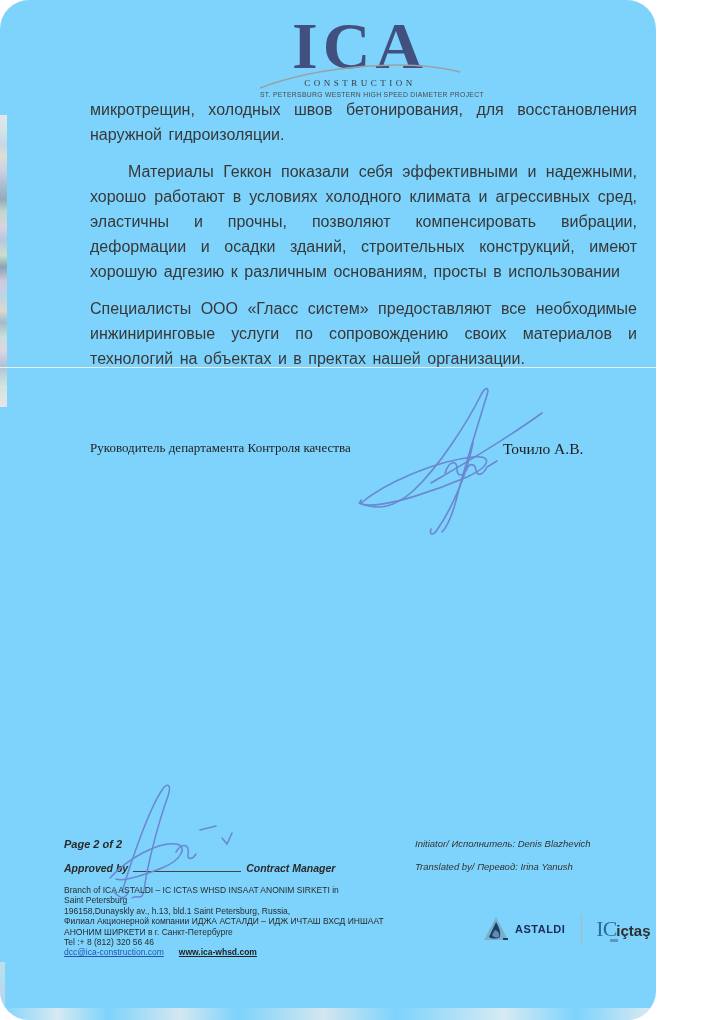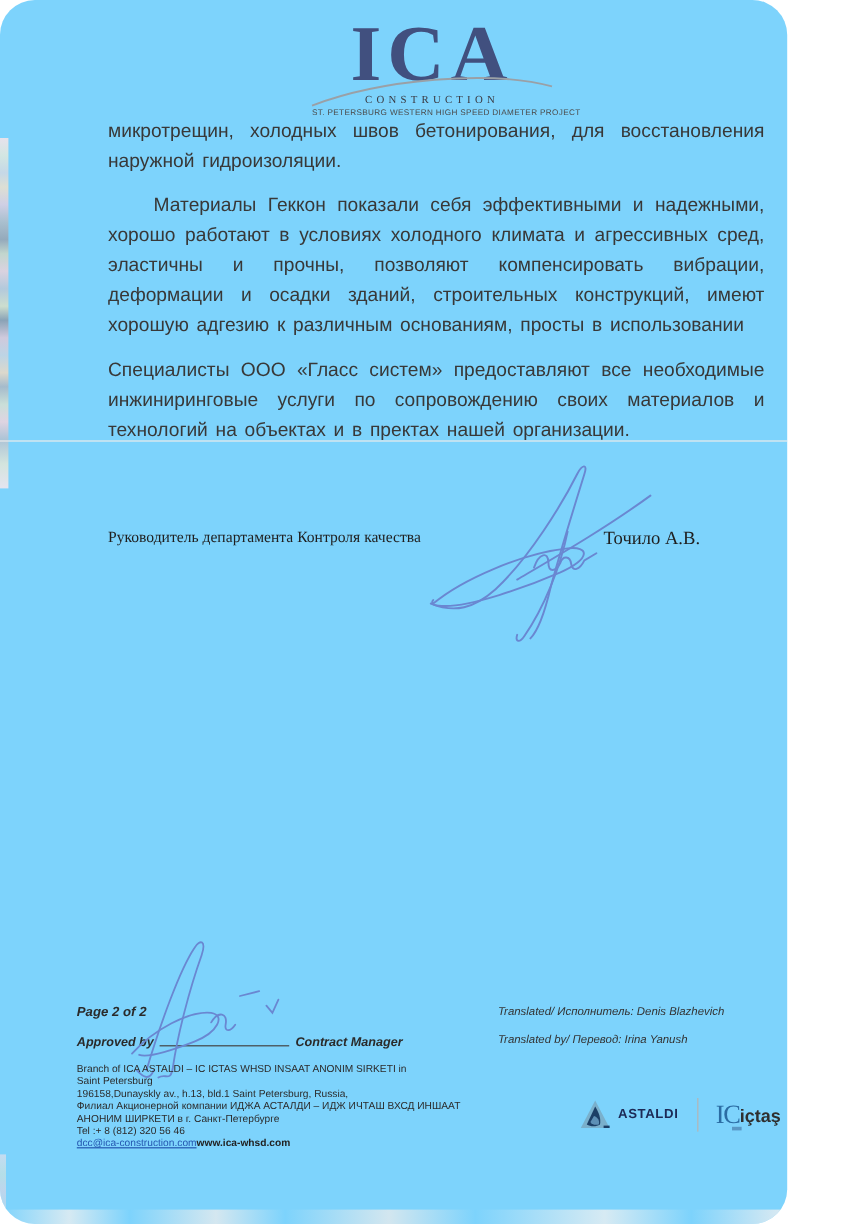--- a/index.html
+++ b/index.html
@@ -70,21 +70,21 @@
     position:absolute; left:64px; top:862px; width:320px;
     font-size:10.5px; font-style:italic; font-weight:bold; color:#2a2a2a; white-space:nowrap;
   }
   .approved-line { display:inline-block; width:108px; border-bottom:1px solid #444; height:10px; margin:0 5px; }
   .sig-footer { position:absolute; left:92px; top:780px; width:150px; height:120px; }
   .initiator-line { position:absolute; left:415px; top:838px; font-size:9.5px; font-style:italic; color:#333; }
   .translated-line { position:absolute; left:415px; top:861px; font-size:9.5px; font-style:italic; color:#333; }
 
   .address-block { position:absolute; left:64px; top:885px; width:340px; font-size:8.5px; line-height:10.4px; color:#2b2b2b; }
   .address-block .email { color:#2456b0; text-decoration:underline; }
-  .address-block .site { font-weight:bold; color:#222; margin-left:0; }
+  .address-block .site { font-weight:bold; color:#222; margin-left:15px;text-decoration:underline; }
 
   
   .partners { position:absolute; left:483px; top:912px; height:34px; display:flex; align-items:center; }
   .astaldi { display:flex; align-items:center; }
   .astaldi-text { font-size:11px; font-weight:bold; letter-spacing:.5px; color:#1c2a56; margin-left:6px; }
   .partner-divider { width:1px; height:28px; background:#b5b5b5; margin:0 14px 0 16px; }
   .ictas { display:flex; align-items:flex-start; position:relative; }
   .ictas-ic { font-family:"Liberation Serif", serif; font-size:22px; line-height:22px; color:#2b6ca3; letter-spacing:-1px; }
   .ictas-rest { font-size:15px; font-weight:bold; color:#2f2f2f; margin-top:4px; }
   .ictas-sub { position:absolute; left:14px; top:21px; width:8px; height:3px; background:#4a7fae; opacity:.7; }
@@ -134,21 +134,21 @@
     <g fill="none" stroke="#6a87d1" stroke-width="1.5" stroke-linecap="round">
       <path d="M30,112 C42,72 58,28 70,10 C75,2 80,4 76,16 C66,44 56,82 52,110 C50,122 46,114 40,118"></path>
       <path d="M18,98 C36,78 66,62 84,64 C96,66 90,80 70,88 C52,95 32,102 24,99"></path>
       <path d="M84,72 C90,62 98,64 96,74 C95,80 100,80 104,74"></path>
       <path d="M108,50 L124,46"></path>
       <path d="M130,58 L135,64 L140,53"></path>
       <path d="M36,112 C32,122 26,116 22,112"></path>
     </g>
   </svg>
 
-  <div class="initiator-line">Translated/ Исполнитель: Denis Blazhevich</div>
+  <div class="initiator-line">Initiator/ Исполнитель: Denis Blazhevich</div>
   <div class="translated-line">Translated by/ Перевод:  Irina Yanush</div>
 
   <div class="address-block">
     <div>Branch of ICA ASTALDI – IC ICTAS WHSD INSAAT ANONIM SIRKETI in</div>
     <div>Saint Petersburg</div>
     <div>196158,Dunayskly av., h.13, bld.1 Saint Petersburg, Russia,</div>
     <div>Филиал Акционерной компании ИДЖА АСТАЛДИ – ИДЖ ИЧТАШ ВХСД ИНШААТ</div>
     <div>АНОНИМ ШИРКЕТИ в г. Санкт-Петербурге</div>
     <div>Tel :+ 8 (812) 320 56 46</div>
     <div>

